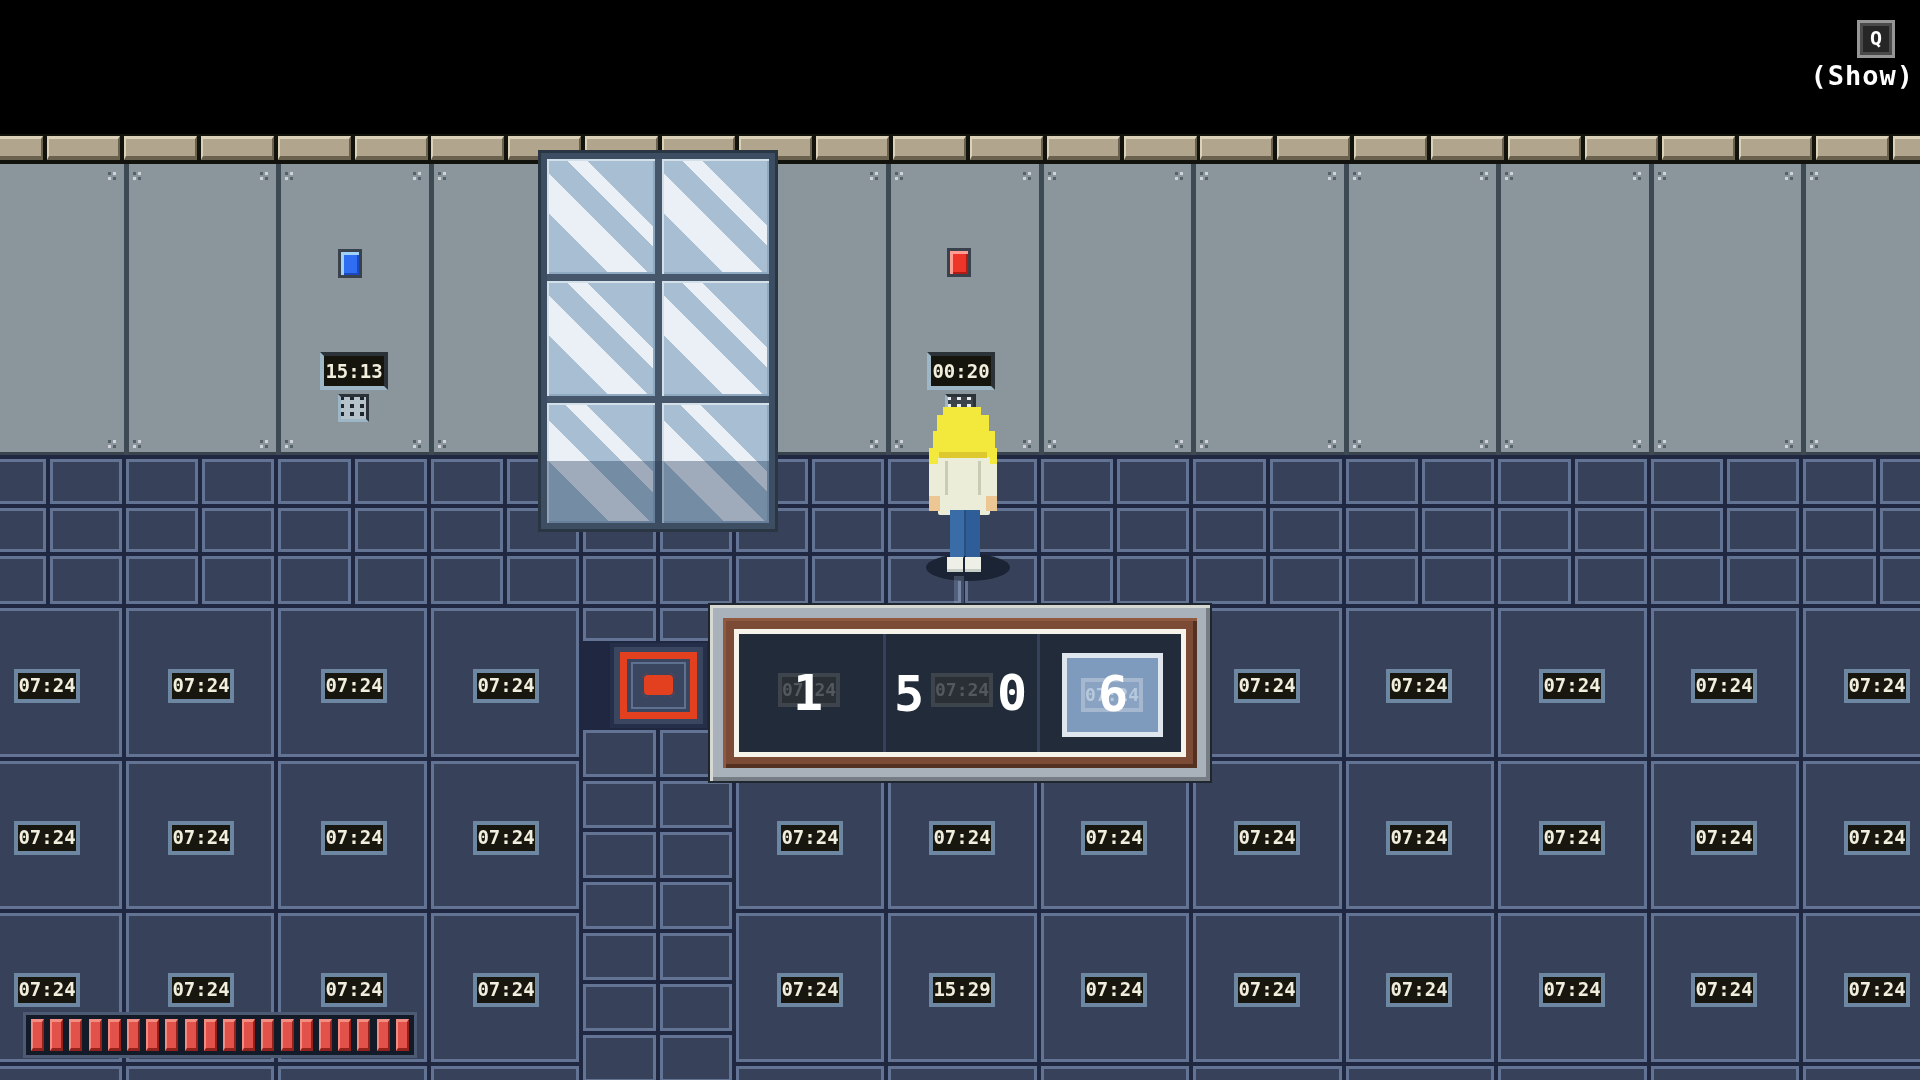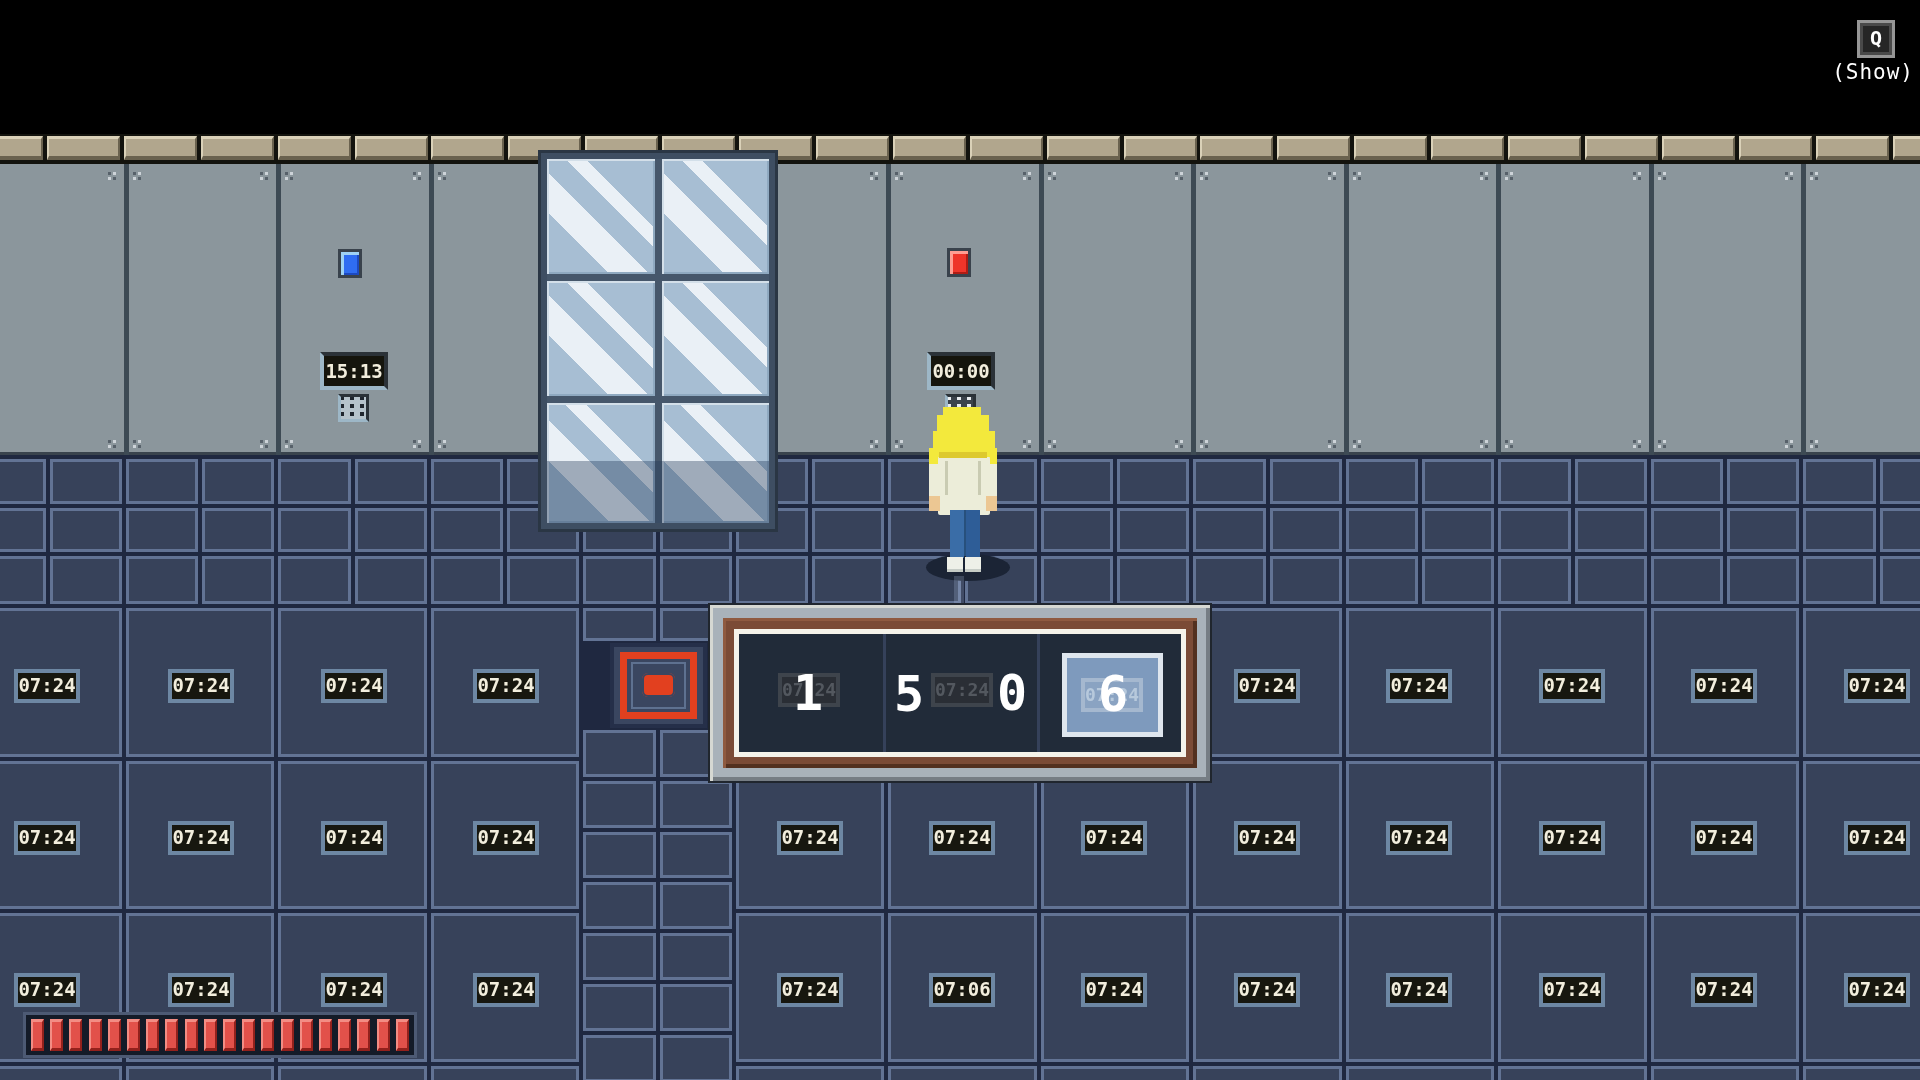--- a/index.html
+++ b/index.html
@@ -6,21 +6,21 @@
   .stage{position:relative;width:1920px;height:1080px;overflow:hidden;background:#000;
          font-family:"DejaVu Sans Mono", monospace;}
   .stage *{position:absolute;box-sizing:border-box;}
 
   
   .topbar{left:0;top:0;width:1920px;height:134px;background:#000;}
   .qkey{left:1857px;top:20px;width:38px;height:38px;background:#262626;
         border:3px solid #969696;box-shadow:inset 0 0 0 3px #4a4a4a;
         color:#fff;font-size:20px;font-weight:bold;text-align:center;line-height:31px;}
   .qlabel{right:6px;top:60px;width:200px;text-align:right;color:#fff;
-          font-size:21px;font-weight:normal;letter-spacing:1px;}
+          font-size:27px;font-weight:bold;letter-spacing:1px;}
 
   
   .trimstrip{left:0;top:134px;width:1920px;height:30px;background:#13130e;}
   .brick{top:2px;height:24px;background:#b1a68d;
          border-top:3px solid #dad1b8;border-left:2px solid #dad1b8;
          border-bottom:4px solid #6a624f;border-right:2px solid #6a624f;}
   .wall{left:0;top:164px;width:1920px;height:291px;background:#8b969c;
         border-bottom:3px solid #39434d;}
   .seam{top:0;width:5px;height:291px;background:#3d4a54;}
   .screw{width:8px;height:8px;background:
@@ -287,21 +287,21 @@
       <div class="clock" style="left: 1234px; top: 821px;">07:24</div>
       <div class="clock" style="left: 1386px; top: 821px;">07:24</div>
       <div class="clock" style="left: 1539px; top: 821px;">07:24</div>
       <div class="clock" style="left: 1691px; top: 821px;">07:24</div>
       <div class="clock" style="left: 1844px; top: 821px;">07:24</div>
       <div class="clock" style="left: 14px; top: 973px;">07:24</div>
       <div class="clock" style="left: 168px; top: 973px;">07:24</div>
       <div class="clock" style="left: 321px; top: 973px;">07:24</div>
       <div class="clock" style="left: 473px; top: 973px;">07:24</div>
       <div class="clock" style="left: 777px; top: 973px;">07:24</div>
-      <div class="clock" style="left: 929px; top: 973px;">07:06</div>
+      <div class="clock" style="left: 929px; top: 973px;">15:29</div>
       <div class="clock" style="left: 1081px; top: 973px;">07:24</div>
       <div class="clock" style="left: 1234px; top: 973px;">07:24</div>
       <div class="clock" style="left: 1386px; top: 973px;">07:24</div>
       <div class="clock" style="left: 1539px; top: 973px;">07:24</div>
       <div class="clock" style="left: 1691px; top: 973px;">07:24</div>
       <div class="clock" style="left: 1844px; top: 973px;">07:24</div>
     </div>
 
   <div class="switchtile">
     <div class="ring"></div>
@@ -413,21 +413,21 @@
     <div class="pane" style="position:relative"></div>
     <div class="pane" style="position:relative"></div>
     <div class="pane" style="position:relative"></div>
     <div class="lower"></div>
   </div>
 
   <div class="wbtn blue"></div>
   <div class="wbtn red"></div>
   <div class="wtimer t1">15:13</div>
   <div class="keypad k1"></div>
-  <div class="wtimer t2">00:00</div>
+  <div class="wtimer t2">00:20</div>
   <div class="keypad k2"></div>
 
   <div class="shadow"></div>
   <div class="beam"></div>
   <div class="char">
     <div class="lockL"></div>
       <div class="lockR"></div>
     <div class="armL"></div>
       <div class="armR"></div>
     <div class="jacket"></div>

